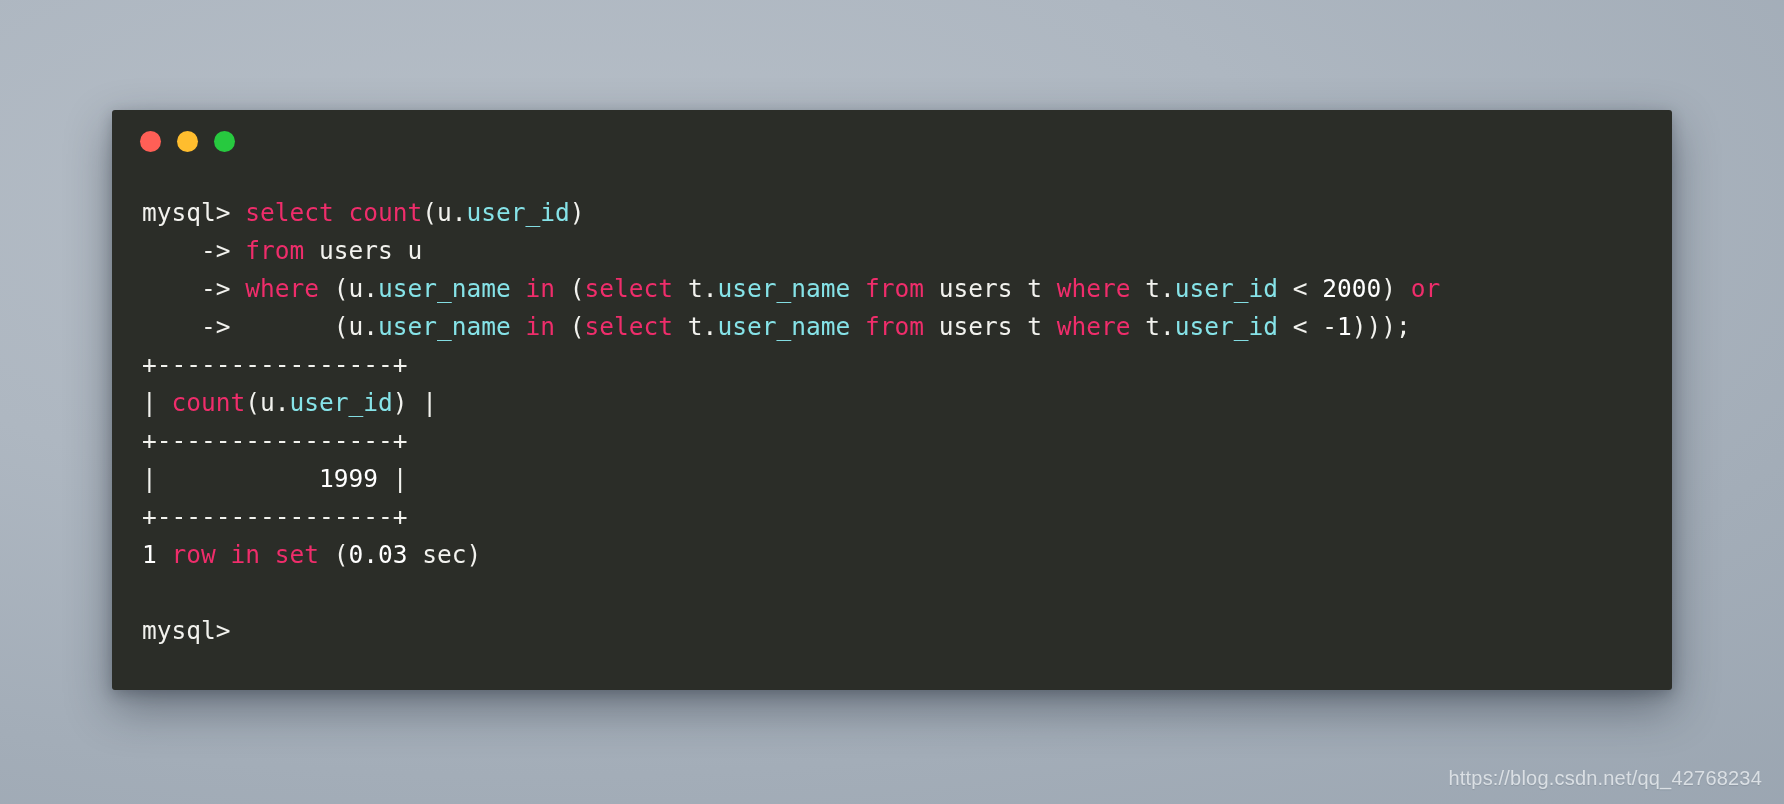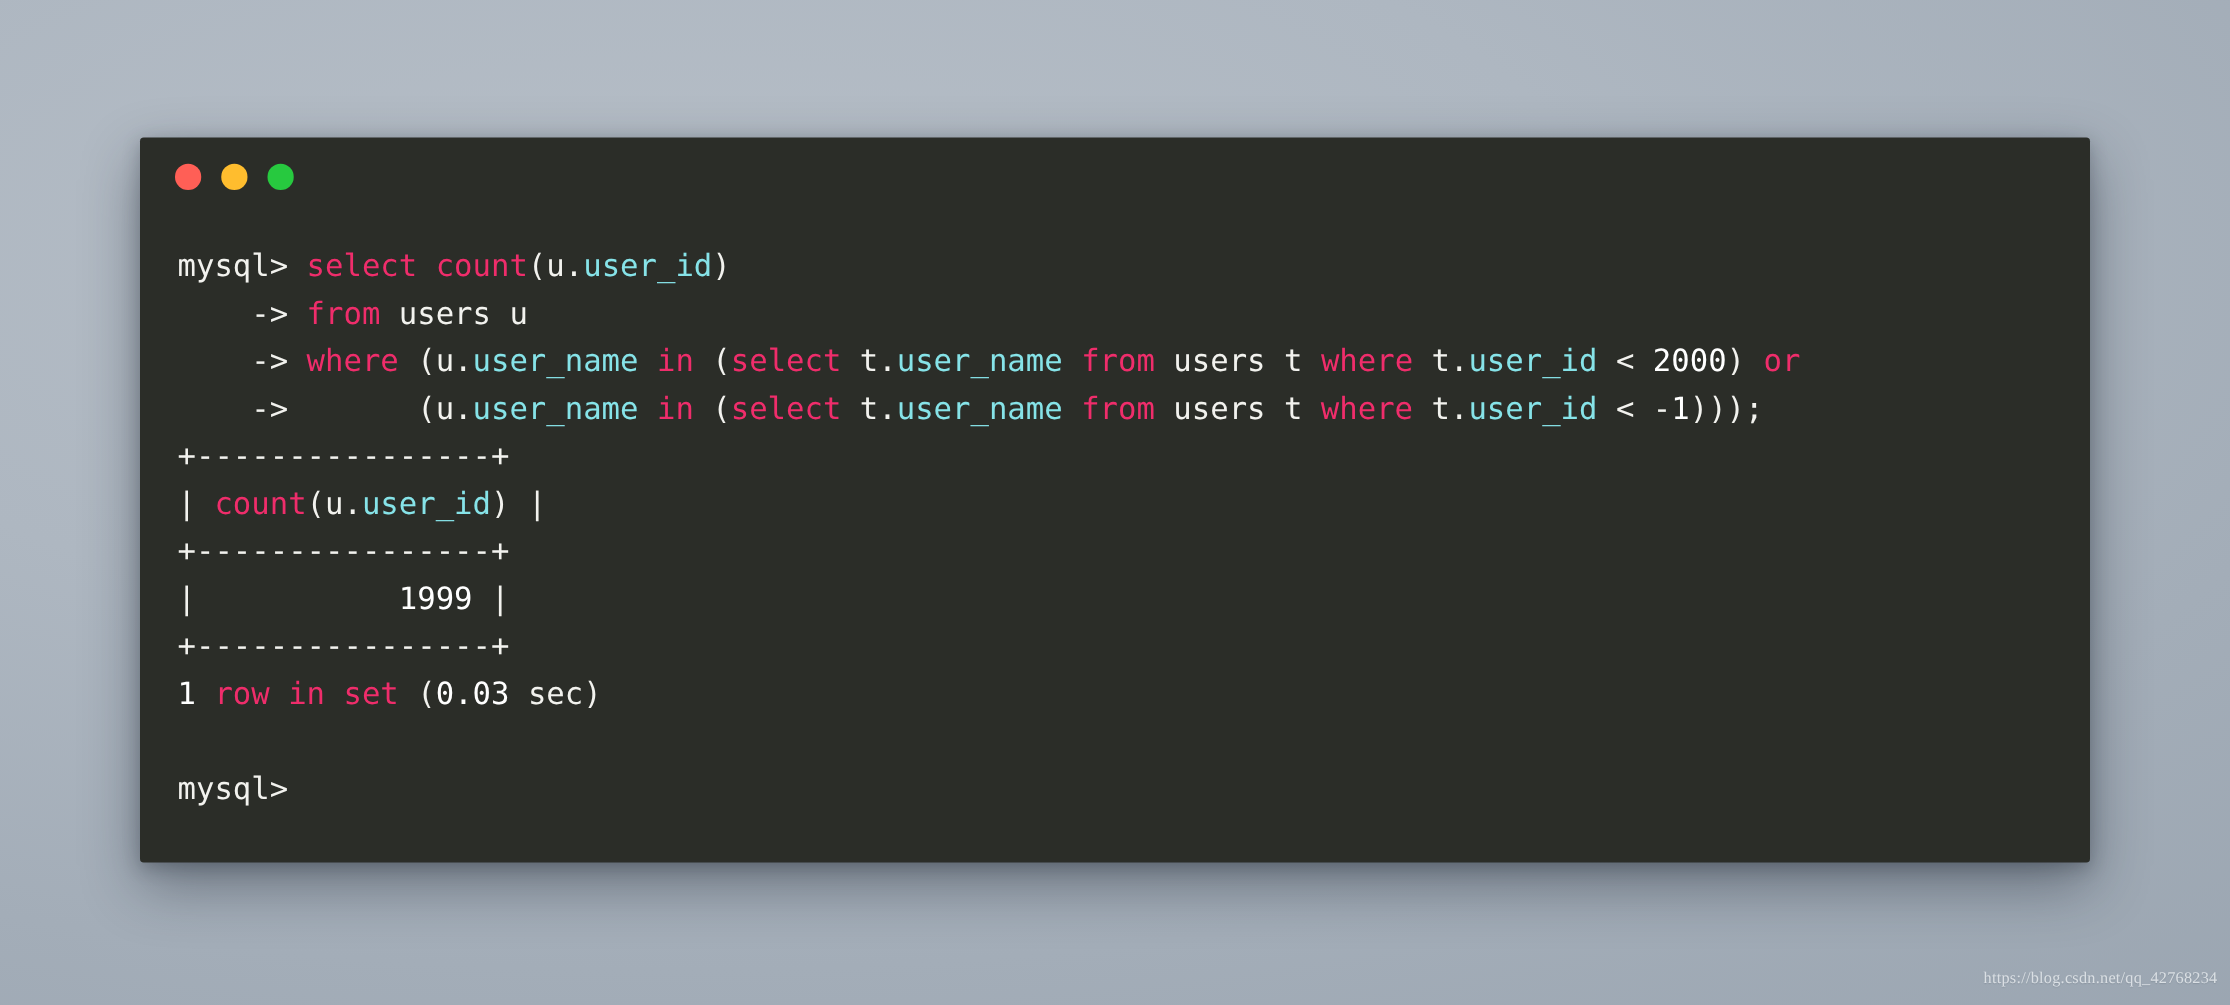--- a/index.html
+++ b/index.html
@@ -61,24 +61,24 @@
   
   .kw   { color: #ef2d6b; }   
   .id   { color: #86e3e8; }   
   .num  { color: #ffffff; }   
   .pl   { color: #f2f2ee; }   
   .pr   { color: #f2f2ee; }   
 
   
   #watermark {
     position: absolute;
-    right: 10px;
+    right: 22px;
     bottom: 14px;
-    font-family: Liberation Serif, serif;
-    font-size: 13px;
+    font-family: Liberation Sans, sans-serif;
+    font-size: 20px;
     color: #e8ecef;
     opacity: 0.82;
     letter-spacing: 0.2px;
     text-shadow: 0 1px 1px rgba(90,100,112,0.35);
   }
 </style>
 </head>
 <body>
 
 <div id="terminal-window">

